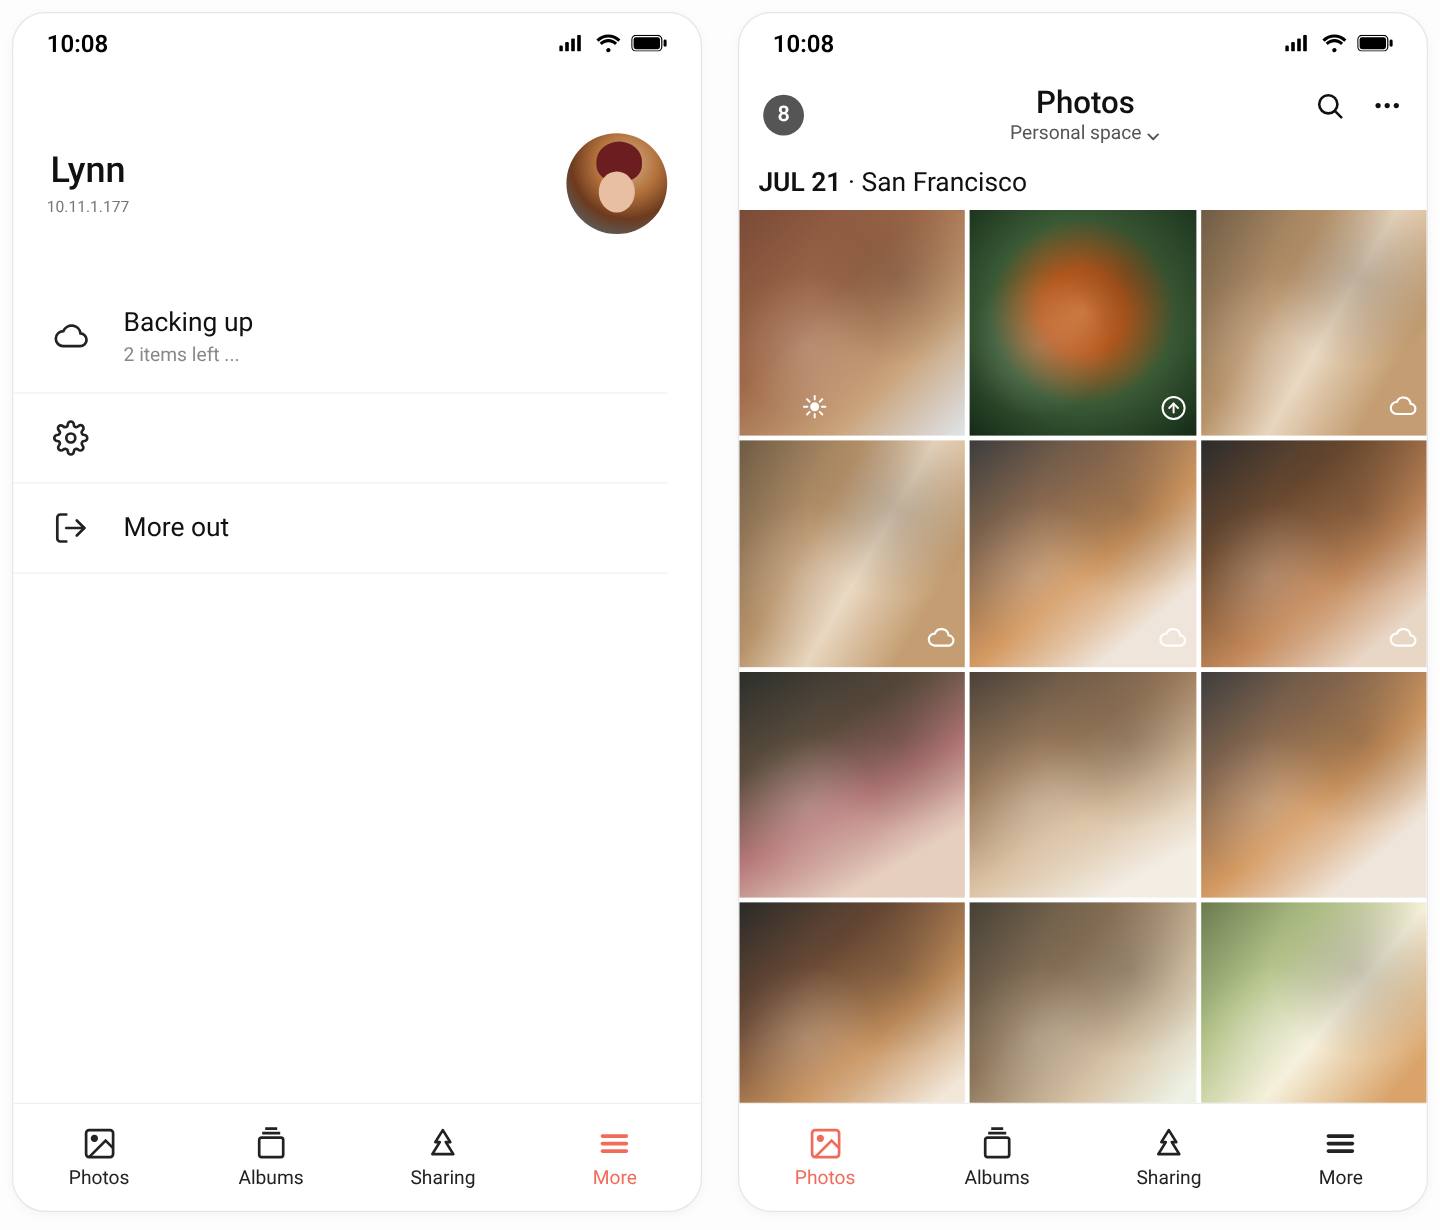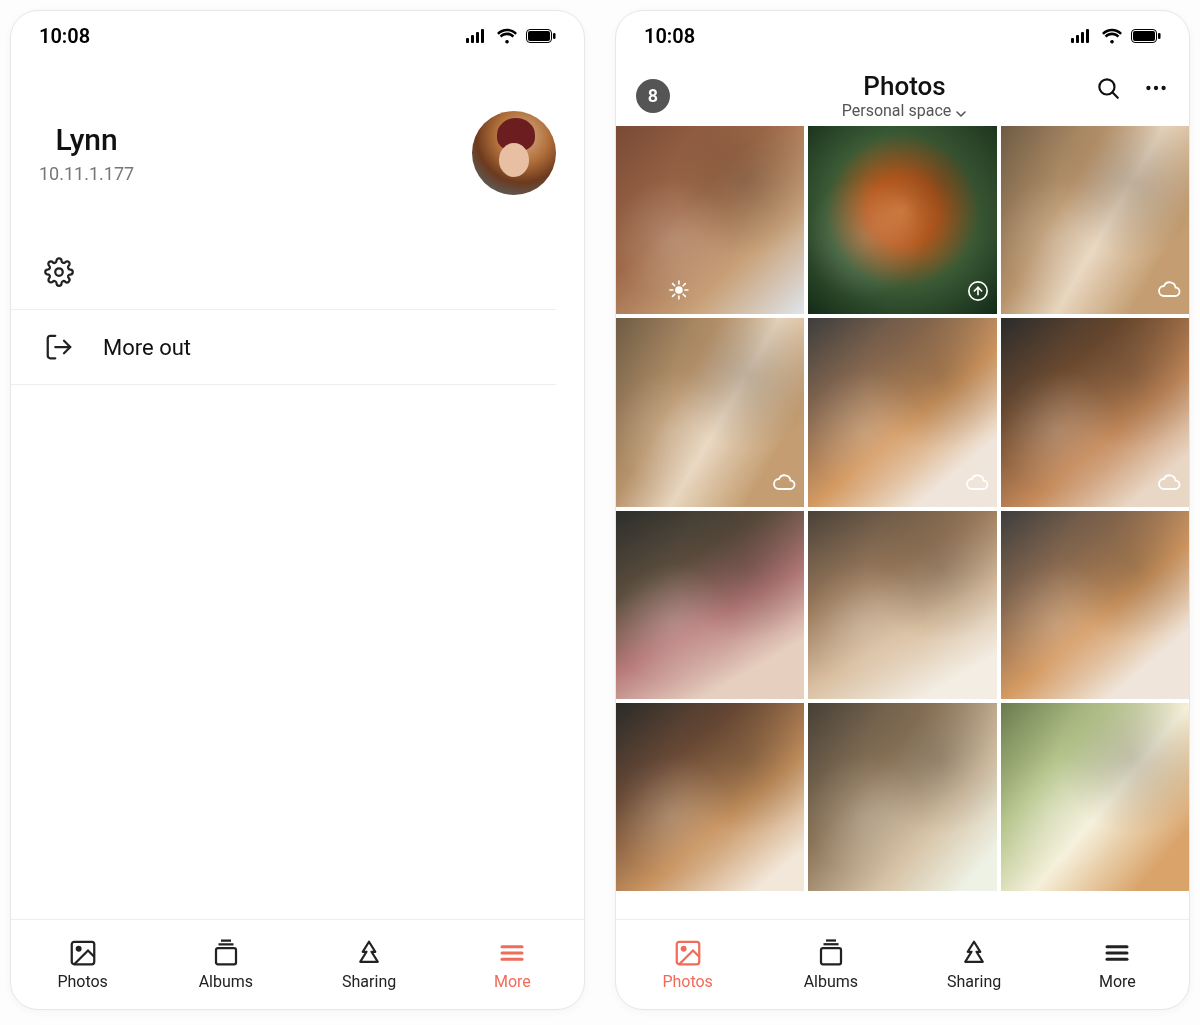--- a/index.html
+++ b/index.html
@@ -38,21 +38,21 @@
 
   
   .profile-header {
     padding: 50px 28px 20px 28px;
     display:flex;
     justify-content: space-between;
     align-items:center;
     text-align:center;
   }
   .profile-name { font-size: 30px; font-weight:500; color:#111; margin:0 0 6px 0;}
-  .profile-ip   { font-size: 18px; color:#777; }
+  .profile-ip   { font-size: 13px; color:#777; }
   .avatar {
     width: 84px; height:84px; border-radius:50%;
     background: radial-gradient(circle at 60% 30%, #d9b08a 0%, #b06f3a 35%, #6d3a1e 60%, #4c7a90 100%);
     position:relative; overflow:hidden;
   }
   .avatar::before{
     content:""; position:absolute; left:30%; top:8%; width:45%; height:40%;
     background:#6b1d20; border-radius:50% 50% 40% 40%;
   }
   .avatar::after{
@@ -184,20 +184,31 @@
       <div class="profile-name">Lynn</div>
       <div class="profile-ip">10.11.1.177</div>
     </div>
     <div class="avatar"></div>
   </div>
 
   <div class="menu">
     <div class="menu-item">
       <span class="mi-icon">
         <svg width="30" height="30" viewBox="0 0 24 24" fill="none" stroke="currentColor" stroke-width="1.8">
+            <path d="M7 18a5 5 0 0 1 0-10 6 6 0 0 1 11.5 1.5A4 4 0 0 1 18 18H7z"></path>
+          </svg>
+      </span>
+      <span class="mi-text">
+        <div class="mi-title">Backing up</div>
+        <div class="mi-sub">2 items left ...</div>
+      </span>
+    </div>
+    <div class="menu-item">
+      <span class="mi-icon">
+        <svg width="30" height="30" viewBox="0 0 24 24" fill="none" stroke="currentColor" stroke-width="1.8">
             <circle cx="12" cy="12" r="3"></circle>
             <path d="M19.4 15a1.7 1.7 0 0 0 .34 1.87l.06.06a2 2 0 1 1-2.83 2.83l-.06-.06a1.7 1.7 0 0 0-1.87-.34 1.7 1.7 0 0 0-1 1.56V21a2 2 0 0 1-4 0v-.09a1.7 1.7 0 0 0-1.11-1.56 1.7 1.7 0 0 0-1.87.34l-.06.06a2 2 0 1 1-2.83-2.83l.06-.06A1.7 1.7 0 0 0 4.6 15a1.7 1.7 0 0 0-1.56-1H3a2 2 0 0 1 0-4h.09A1.7 1.7 0 0 0 4.6 9a1.7 1.7 0 0 0-.34-1.87l-.06-.06A2 2 0 1 1 7 4.24l.06.06A1.7 1.7 0 0 0 9 4.6a1.7 1.7 0 0 0 1-1.56V3a2 2 0 0 1 4 0v.09c0 .67.4 1.27 1 1.51a1.7 1.7 0 0 0 1.87-.34l.06-.06A2 2 0 1 1 19.76 7l-.06.06A1.7 1.7 0 0 0 19.4 9c.24.6.84 1 1.51 1H21a2 2 0 0 1 0 4h-.09a1.7 1.7 0 0 0-1.51 1z"></path>
           </svg>
       </span>
     </div>
     <div class="menu-item">
       <span class="mi-icon">
         <svg width="30" height="30" viewBox="0 0 24 24" fill="none" stroke="currentColor" stroke-width="1.8" stroke-linecap="round" stroke-linejoin="round">
             <path d="M9 21H5a2 2 0 0 1-2-2V5a2 2 0 0 1 2-2h4"></path>
             <path d="M16 17l5-5-5-5"></path>
@@ -286,20 +297,25 @@
       <span>
         <svg width="26" height="26" viewBox="0 0 24 24" fill="#111">
             <circle cx="5" cy="12" r="2"></circle>
             <circle cx="12" cy="12" r="2"></circle>
             <circle cx="19" cy="12" r="2"></circle>
           </svg>
       </span>
     </div>
   </div>
 
+  <div class="section-label">
+    <span class="sl-date">JUL 21</span>
+    <span> · </span>
+    <span>San Francisco</span>
+  </div>
 
   <div class="grid-viewport">
     <div class="grid">
       <div class="thumb t0">
         <span class="overlay-icon center">
           <svg width="24" height="24" viewBox="0 0 24 24" fill="none" stroke="#fff" stroke-width="1.6">
               <circle cx="12" cy="12" r="3" fill="#fff"></circle>
               <g stroke-linecap="round">
                 <line x1="12" y1="3" x2="12" y2="6"></line>
                 <line x1="12" y1="18" x2="12" y2="21"></line>

